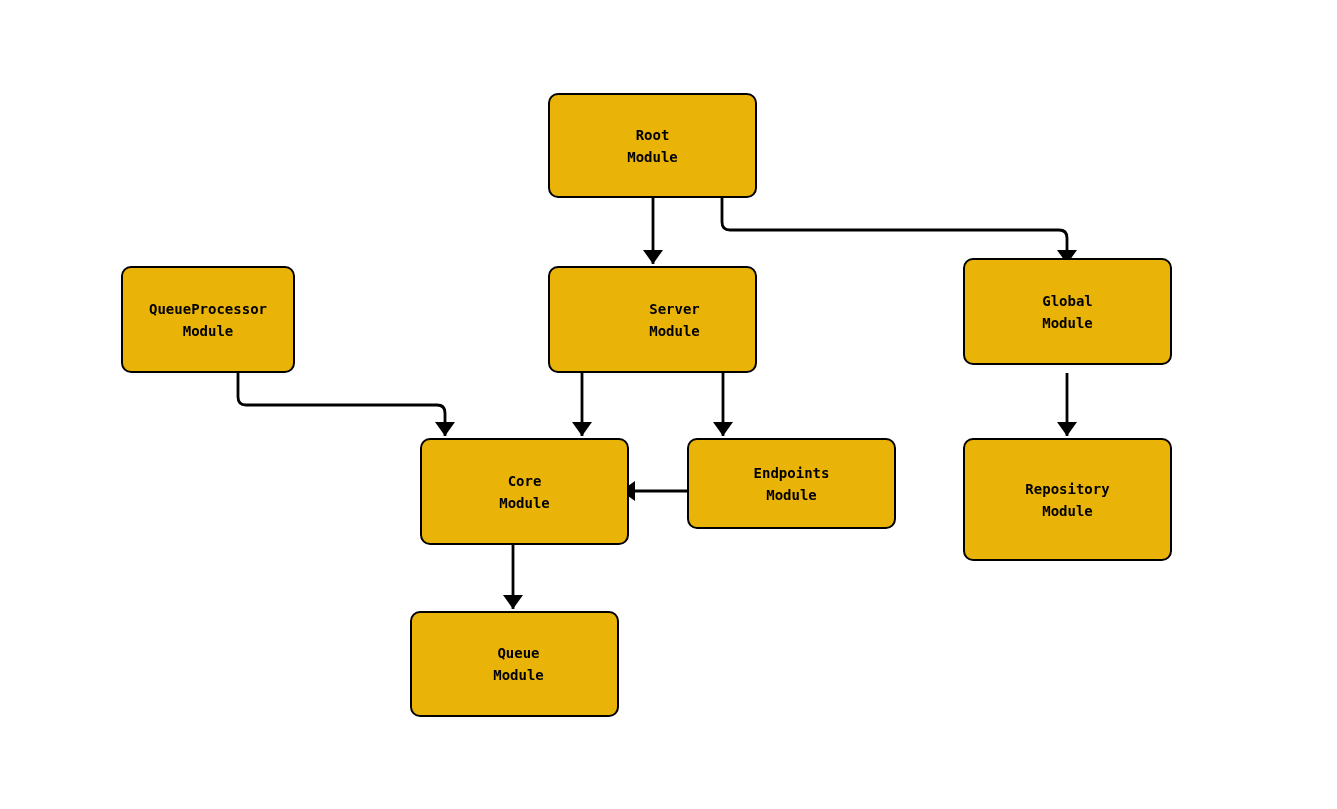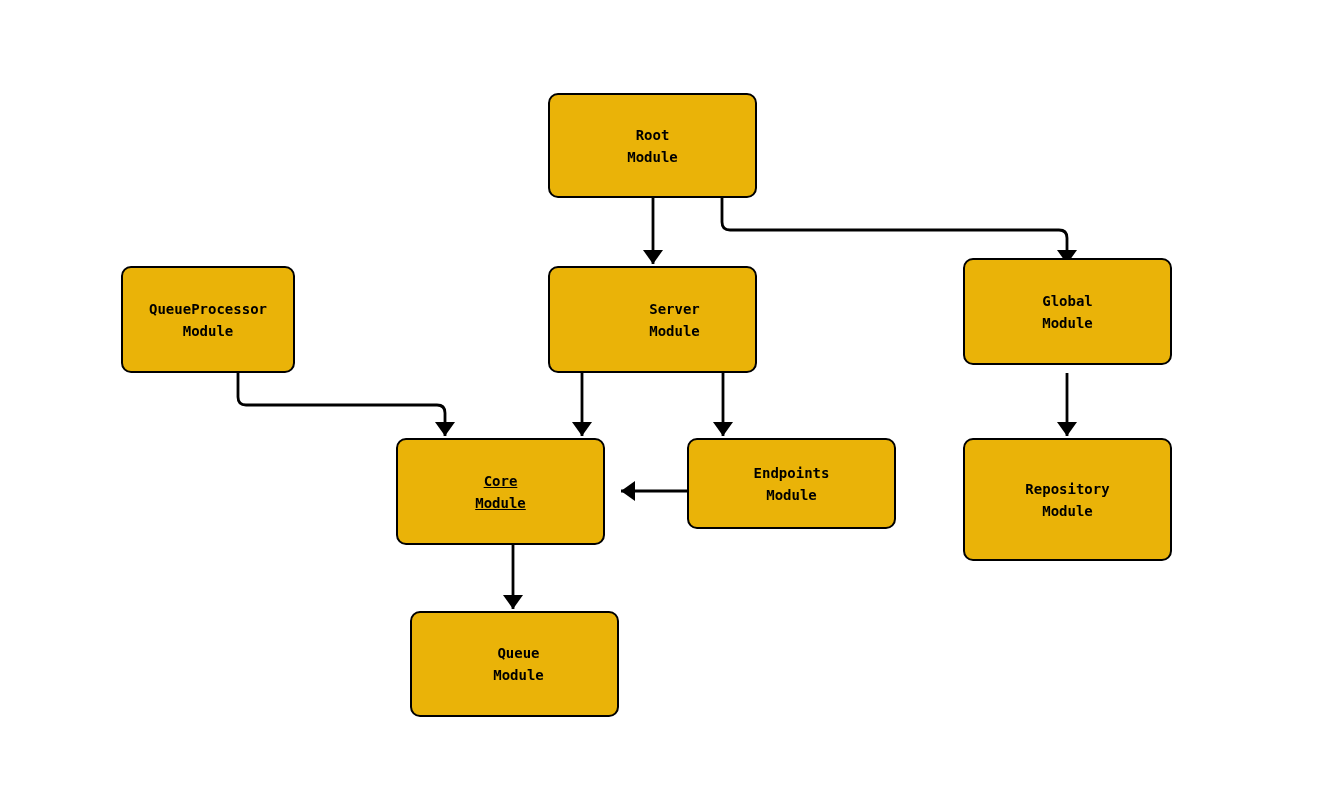--- a/index.html
+++ b/index.html
@@ -41,21 +41,21 @@
     white-space: pre-line;
     display: flex;
     align-items: center;
     justify-content: center;
   }
   
   #node-root          { left: 548px;  top: 93px;  width: 209px; height: 105px; }
   #node-queueprocessor{ left: 121px;  top: 266px; width: 174px; height: 107px; }
   #node-server        { left: 548px;  top: 266px; width: 209px; height: 107px; padding-left: 44px; }
   #node-global        { left: 963px;  top: 258px; width: 209px; height: 107px; }
-  #node-core          { left: 396px;  top: 438px; width: 209px; height: 107px; text-decoration: underline; }
+  #node-core          { left: 420px;  top: 438px; width: 209px; height: 107px; }
   #node-endpoints     { left: 687px;  top: 438px; width: 209px; height: 91px; }
   #node-repository    { left: 963px;  top: 438px; width: 209px; height: 123px; }
   #node-queue         { left: 410px;  top: 611px; width: 209px; height: 106px; padding-left: 8px; }
 </style>
 </head>
 <body>
 
 <div id="canvas">
 
   <svg id="edge-layer" viewBox="0 0 1337 809" xmlns="http://www.w3.org/2000/svg">

